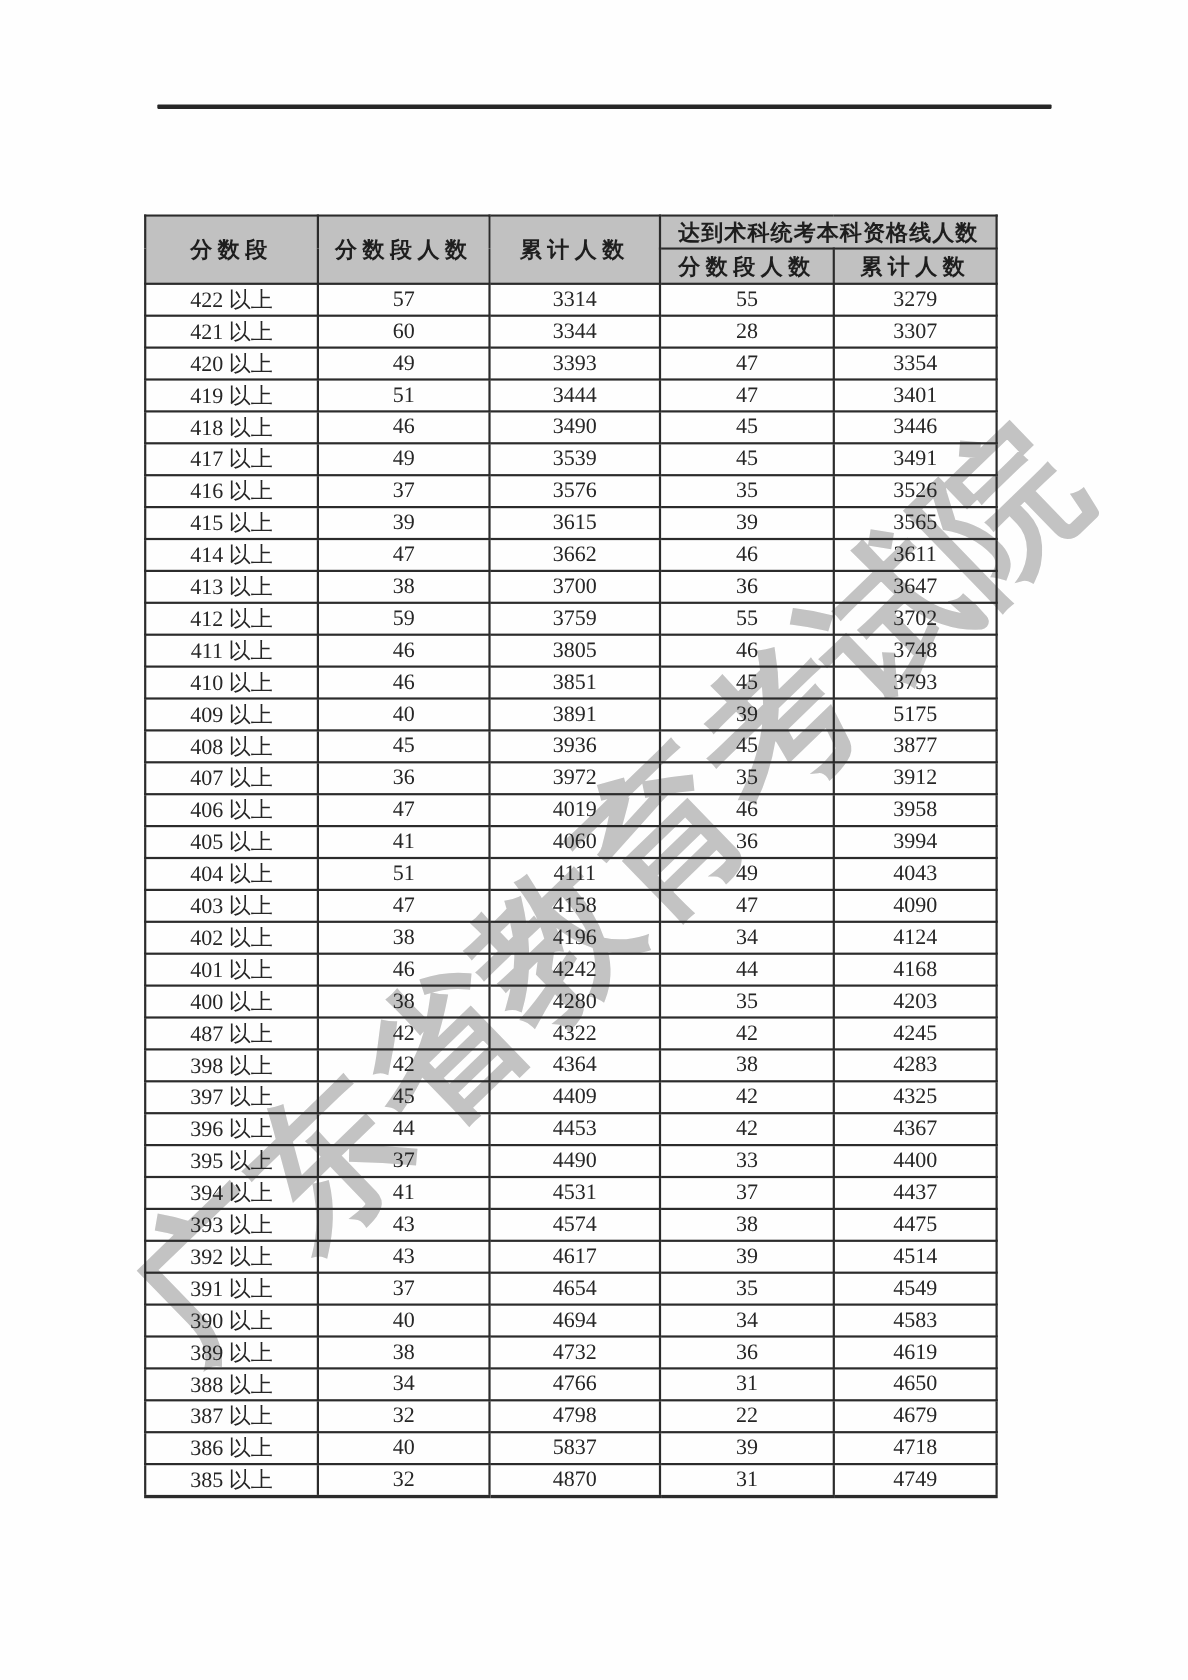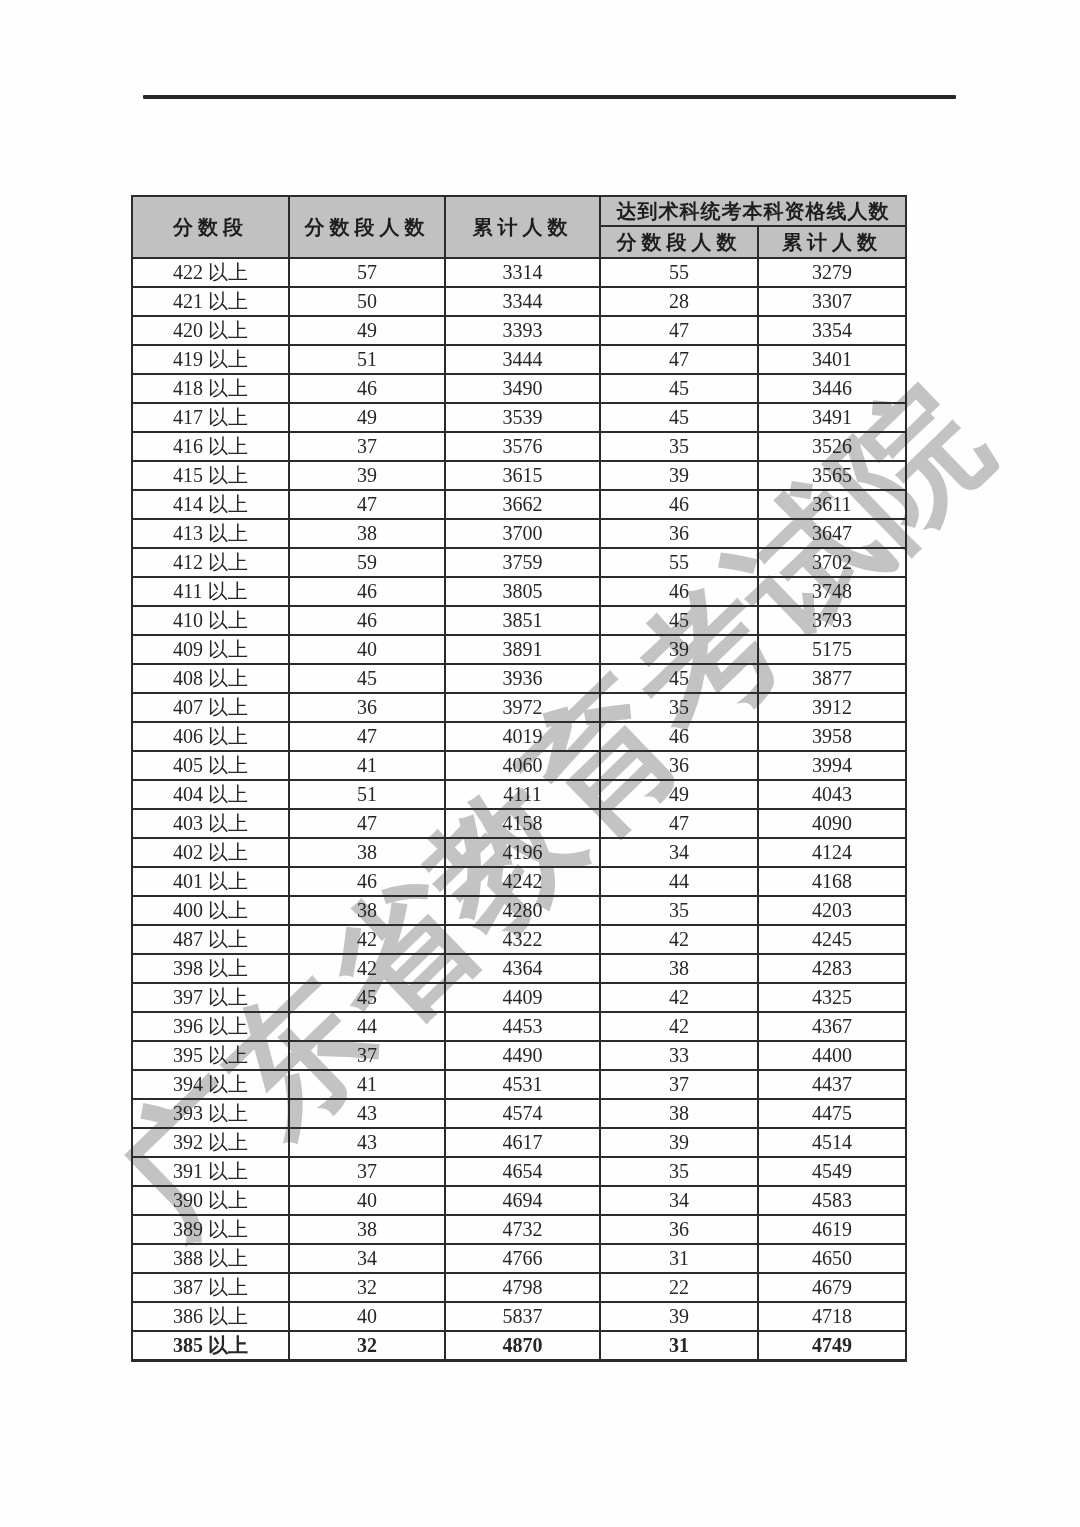--- a/index.html
+++ b/index.html
@@ -73,21 +73,20 @@
     height: 28px;
   }
   table.score-table td {
     height: 27px;
     font-size: 20px;
     color: #262626;
     background: transparent;
   }
   tbody tr:last-child td {
     border-bottom-width: 3px;
-    font-weight: bold;
   }
 </style>
 </head>
 <body>
 
 <div class="page">
 
   <div class="top-rule"></div>
 
   <div class="watermark">广东省教育考试院</div>
@@ -117,21 +116,21 @@
   <tr>
     <td>422 以上</td>
     <td>57</td>
     <td>3314</td>
     <td>55</td>
     <td>3279</td>
   </tr>
 
   <tr>
     <td>421 以上</td>
-    <td>50</td>
+    <td>60</td>
     <td>3344</td>
     <td>28</td>
     <td>3307</td>
   </tr>
 
   <tr>
     <td>420 以上</td>
     <td>49</td>
     <td>3393</td>
     <td>47</td>

